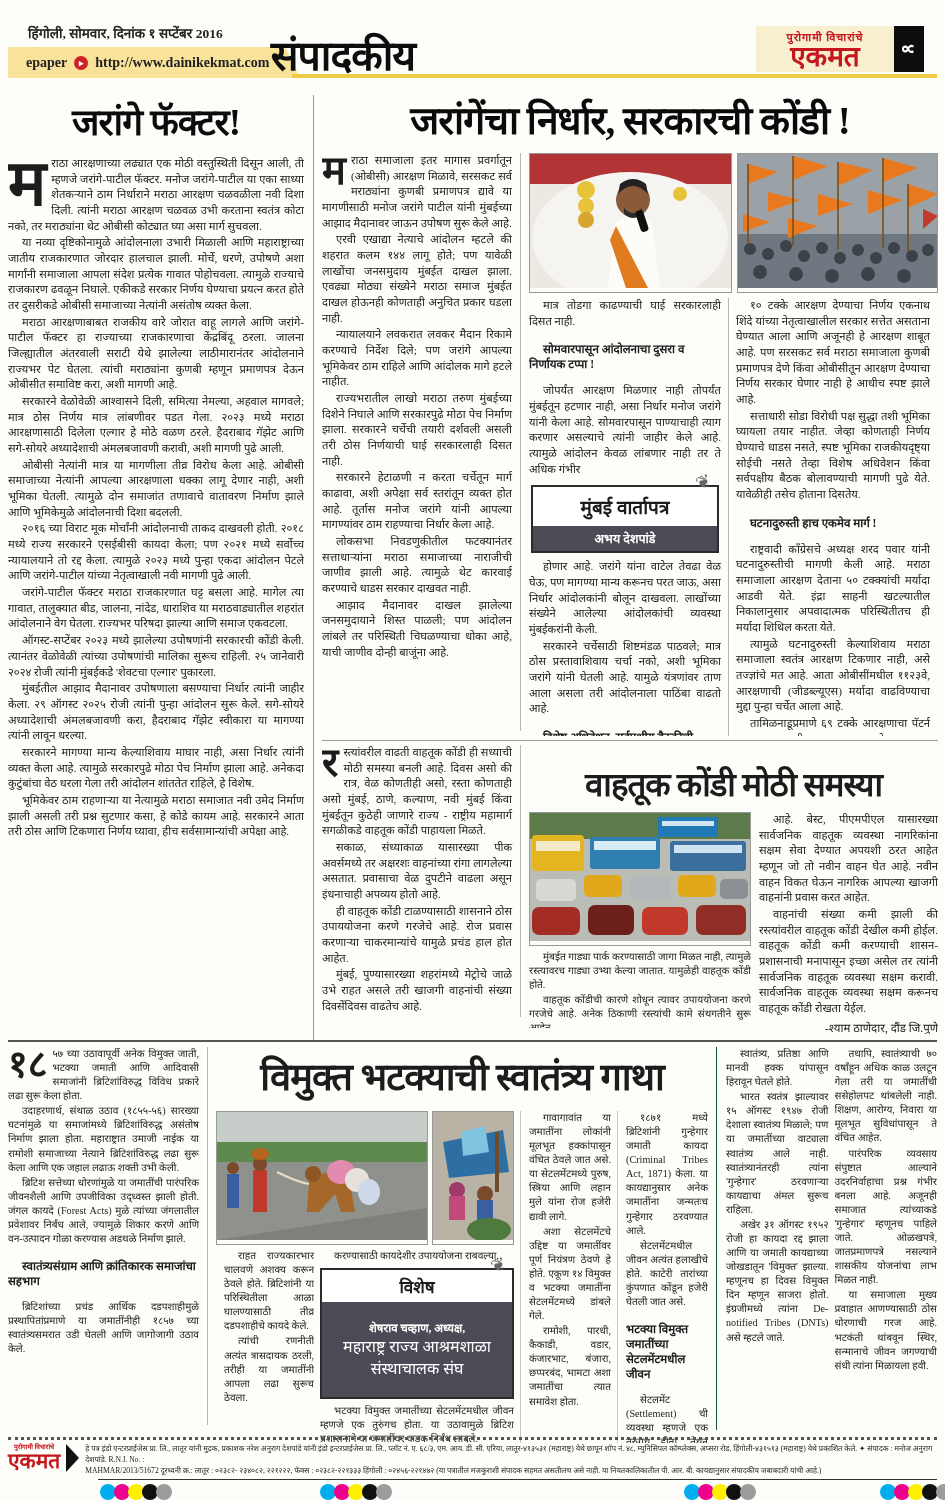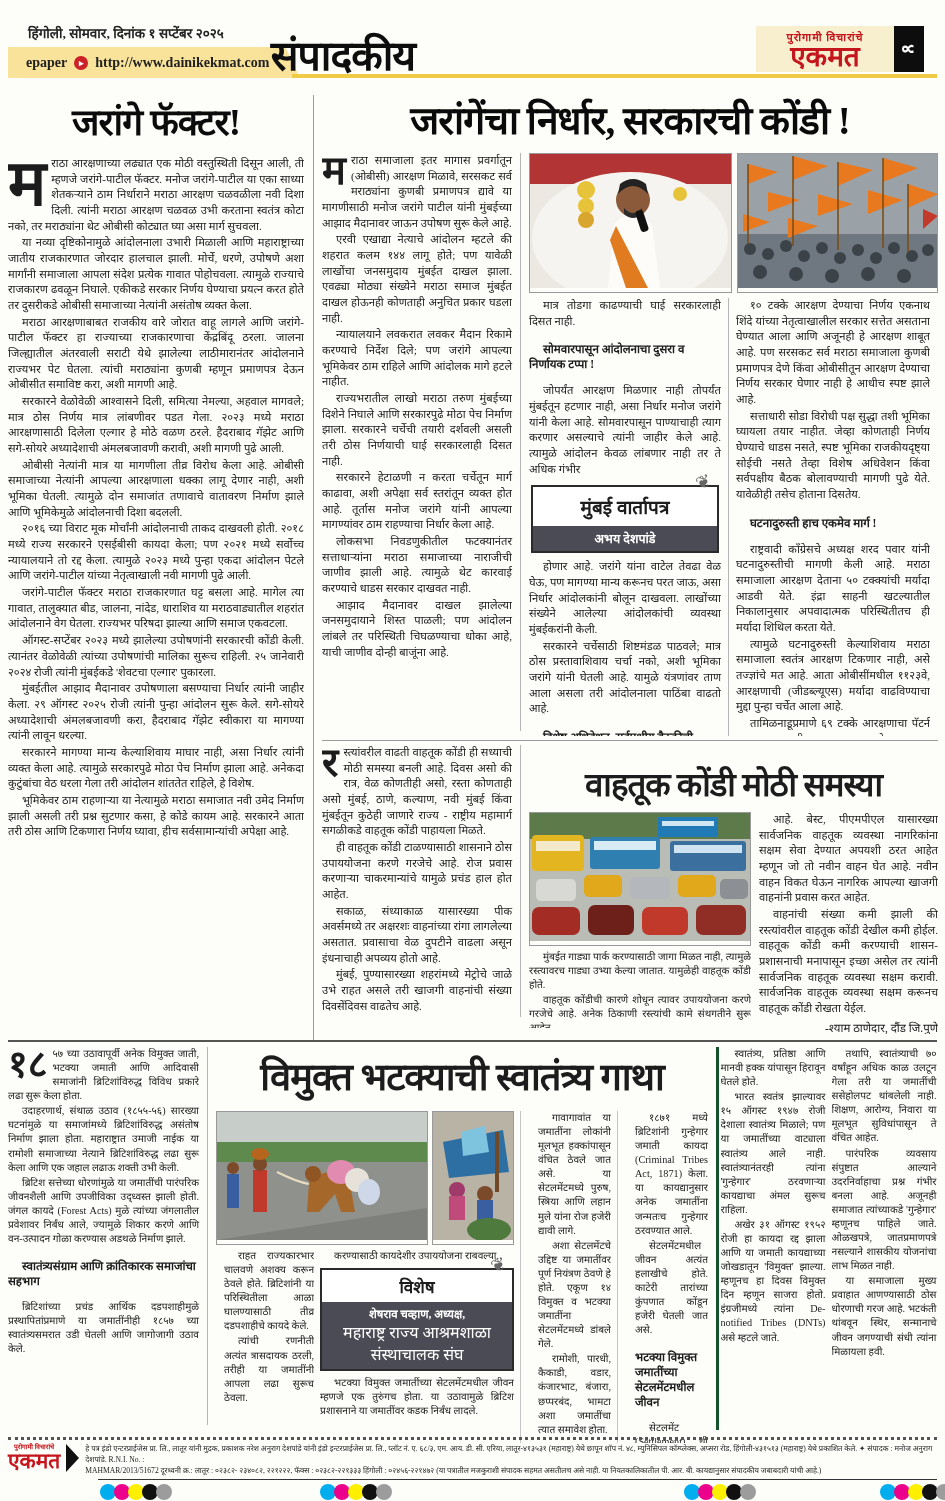--- a/index.html
+++ b/index.html
@@ -73,49 +73,49 @@
   .freedom { left:8px; top:1040px; width:929px; height:390px; border-top:2px solid #555; padding-top:5px; display:flex; gap:8px; }
   .fcolA { width:200px; padding-right:8px; border-right:1px solid #b5b5b5; height:378px; }
   .fcenter { width:492px; }
   .fcenter h1 { text-align:center; font-size:38px; letter-spacing:-1px; margin:2px 0 10px; }
   .fcenter-row { display:flex; gap:6px; }
   .fphotocol { width:298px; }
   .fphotos { display:flex; gap:4px; margin-bottom:4px; }
   .fbelow { display:flex; gap:6px;margin-left:8px; }
   .fc1 { width:92px; height:198px; overflow:hidden; }
   .fcbox { width:198px; height:198px; overflow:hidden; }
-  .fcolB, .fcolC { width:92px; height:332px; overflow:hidden; border-left:1px solid #c5c5c5; padding-left:17px; }
-  .fright { width:221px; display:flex; gap:6px; border-left:3px solid #14532d; padding-left:1px;justify-content:center; }
+  .fcolB, .fcolC { width:92px; height:332px; overflow:hidden; border-left:1px solid #c5c5c5; padding-left:8px; }
+  .fright { width:221px; display:flex; gap:6px; border-left:1px solid #14532d; padding-left:9px; }
   .fr1, .fr2 { width:105px; height:378px; overflow:hidden; }
   .freedom .bp, .small-col .bp { font-size:10.2px; line-height:1.38; }
   .freedom .dropcap { font-size:38px; }
   .fbox { margin:5px 0; }
   .fbox .fb-title { font-size:17px; padding:5px 0 4px; }
-  .fbox .fb-bar { font-size:11.5px; padding:4px 1px; }
+  .fbox .fb-bar { font-size:11.5px; padding:18px 1px; }
   
   .pfooter { left:0; top:1432px; width:945px; height:69px; padding:5px 8px 0 8px; }
   .dotted-rule { border-top:3px dotted #555; margin-bottom:3px; }
   .footer-row { display:flex; align-items:flex-start; gap:6px; }
   .flogo { text-align:center; color:#c4161c; line-height:1; padding-top:1px; }
   .flogo .tag { font-size:6.5px; font-weight:bold; }
   .flogo .name { font-size:21px; font-weight:bold; }
   .f-arrow { width:0; height:0; border-top:14px solid transparent; border-bottom:14px solid transparent; border-left:13px solid #111; margin-top:1px; }
   .ftext { flex:1; font-size:7.6px; line-height:1.45; color:#222; }
   .footer-hr { border-top:1px solid #333; margin:3px 0 4px 90px; }
   .dots-strip { position:relative; height:18px; }
   .dot-group { position:absolute; top:0; display:flex; }
   .dot { width:16px; height:16px; border-radius:50%; margin-right:-2px; }
   .dot.c{background:#00aeef}.dot.m{background:#ec008c}.dot.y{background:#ffef00}.dot.k{background:#111}.dot.g{background:#9c9c9c}
 </style>
 </head>
 <body>
 
 <div class="page">
 
-  <div class="abs dateline">हिंगोली, सोमवार, दिनांक १ सप्टेंबर २०२५</div>
+  <div class="abs dateline">हिंगोली, सोमवार, दिनांक १ सप्टेंबर 2016</div>
   <div class="abs epaper-banner">
     <span>epaper</span>
     <span class="epaper-dot">▸</span>
     <span>http://www.dainikekmat.com</span>
   </div>
   <div class="abs section-title">संपादकीय</div>
   <div class="abs masthead">
     <div class="tag">पुरोगामी विचारांचे</div>
     <div class="name">एकमत</div>
   </div>
@@ -265,22 +265,22 @@
     </div>
   </section>
 
   <section class="abs traffic">
     <div class="traffic-row">
       <div class="tcol1 col">
         <p class="bp" style="text-indent:0">
           <span class="dropcap small">र</span><span>स्त्यांवरील वाढती वाहतूक कोंडी ही सध्याची मोठी समस्या बनली आहे. दिवस असो की रात्र, वेळ कोणतीही असो, रस्ता कोणताही असो मुंबई, ठाणे, कल्याण, नवी मुंबई किंवा मुंबईतून कुठेही जाणारे राज्य - राष्ट्रीय महामार्ग सगळीकडे वाहतूक कोंडी पाहायला मिळते.</span>
         </p>
         <div>
+            <p class="bp">सकाळ, संध्याकाळ यासारख्या पीक अवर्समध्ये तर अक्षरशः वाहनांच्या रांगा लागलेल्या असतात. प्रवासाचा वेळ दुपटीने वाढला असून इंधनाचाही अपव्यय होतो आहे.</p>
             <p class="bp">ही वाहतूक कोंडी टाळण्यासाठी शासनाने ठोस उपाययोजना करणे गरजेचे आहे. रोज प्रवास करणाऱ्या चाकरमान्यांचे यामुळे प्रचंड हाल होत आहेत.</p>
-            <p class="bp">सकाळ, संध्याकाळ यासारख्या पीक अवर्समध्ये तर अक्षरशः वाहनांच्या रांगा लागलेल्या असतात. प्रवासाचा वेळ दुपटीने वाढला असून इंधनाचाही अपव्यय होतो आहे.</p>
             <p class="bp">मुंबई, पुण्यासारख्या शहरांमध्ये मेट्रोचे जाळे उभे राहत असले तरी खाजगी वाहनांची संख्या दिवसेंदिवस वाढतेच आहे.</p>
           </div>
       </div>
       <div class="traffic-right">
         <h1>वाहतूक कोंडी मोठी समस्या</h1>
         <div class="t-inner">
           <div class="t-photocol">
             <div class="photo-frame" style="margin-bottom:4px">
               <svg width="220" height="128" viewBox="0 0 220 128">
                 <rect width="220" height="128" fill="#b9bdb6"></rect>

